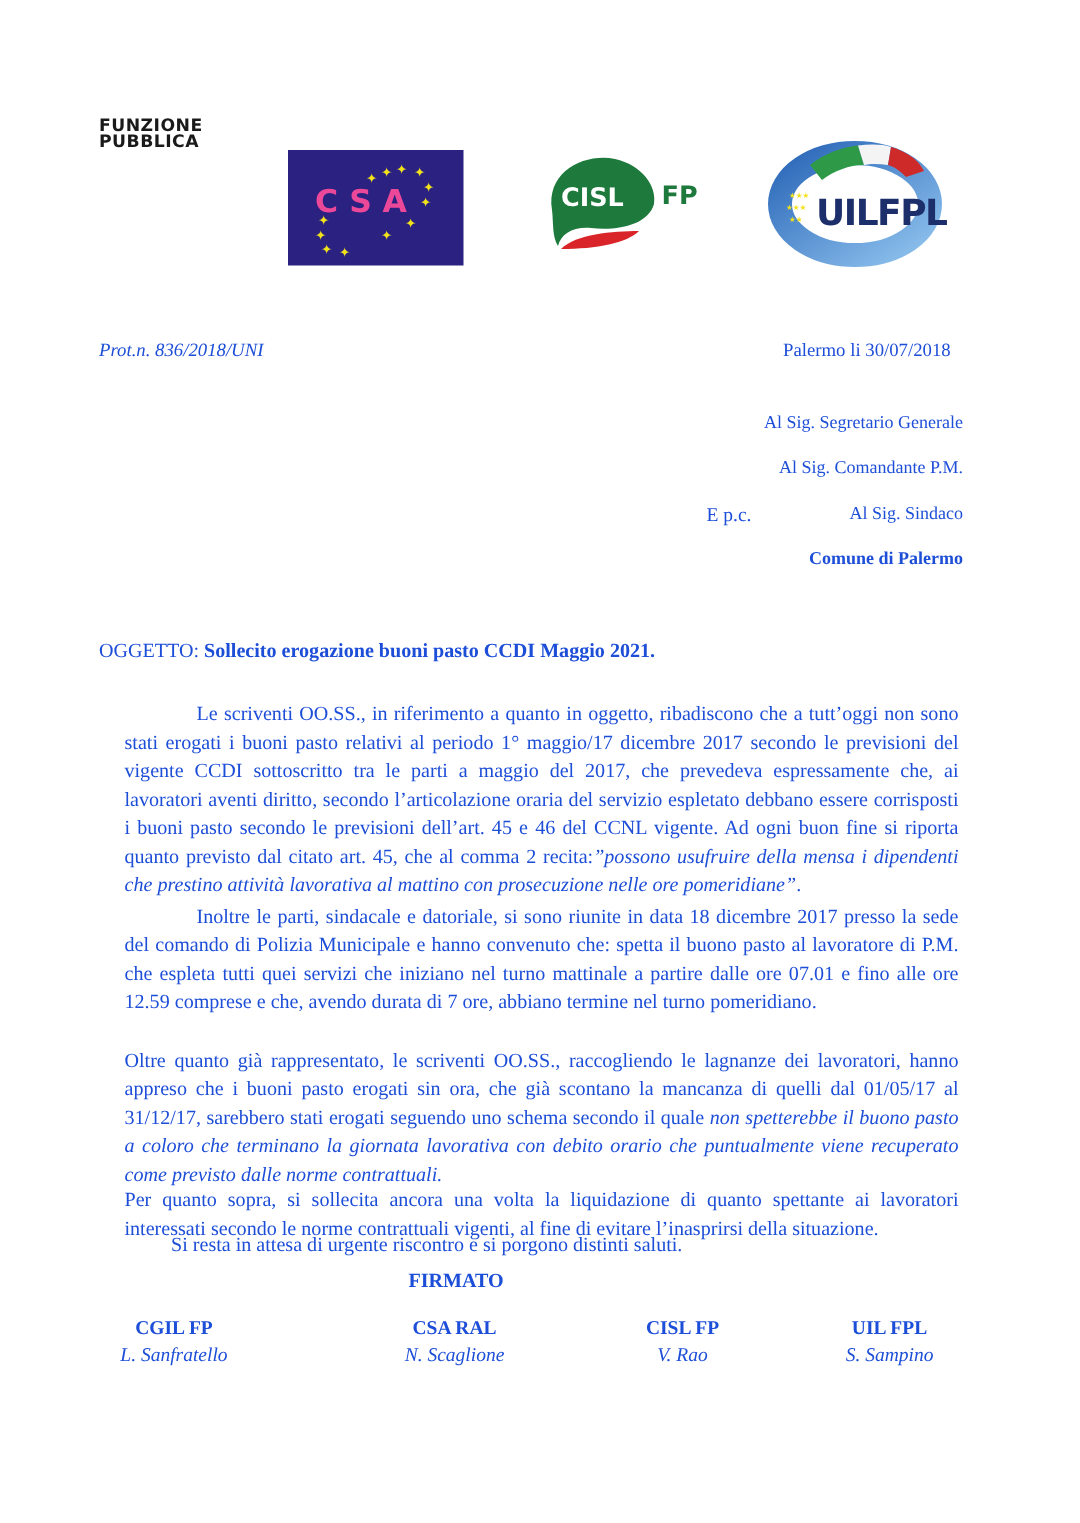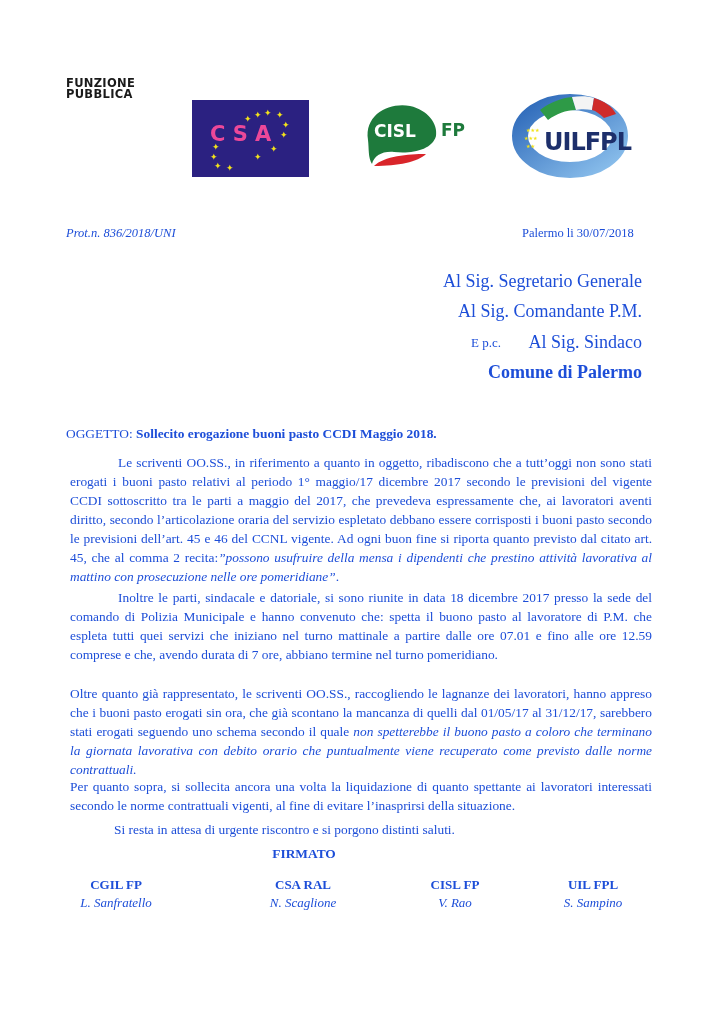--- a/index.html
+++ b/index.html
@@ -21,25 +21,25 @@
                 font-weight: bold; font-size: 21px; letter-spacing: 7px; }
     .csa svg { position: absolute; left: 0; top: 0; }
 
     .cisl { left: 360px; top: 100px; width: 120px; height: 70px; }
     .uil { left: 510px; top: 88px; width: 135px; height: 90px; }
 
     
     .doc { font-family: Liberation Serif, serif; font-size: 13.4px; line-height: 19px; color: #1d4ed8; }
     .prot { left: 66px; top: 224px; font-style: italic; font-size: 12.5px; }
     .date { left: 522px; top: 224px; font-size: 12.5px; }
-    .addr { right: 78px; text-align: left; font-size: 18px; }
+    .addr { right: 78px; text-align: left; font-size: 12px; }
     .epc { left: 471px; top: 333px; font-size: 13px; }
 
     .para { left: 66px; width: 590px; text-align: justify; }
-    .para p { margin: 4px; }
+    .para p { margin: 17px; }
     .indent { text-indent: 48px; }
     em { font-style: italic; }
     b { font-weight: bold; }
 
     .sig { top: 876px; text-align: center; font-size: 13px; line-height: 18px; }
     .sig .org { font-weight: bold; }
     .sig .name { font-style: italic; text-align: center; }
   </style>
 </head>
 <body>
@@ -102,21 +102,21 @@
 <div class="abs doc prot">Prot.n. 836/2018/UNI</div>
 <div class="abs doc date">Palermo li 30/07/2018</div>
 
 <div class="abs doc addr" style="top:272px;">Al Sig. Segretario Generale</div>
 <div class="abs doc addr" style="top:302px;">Al Sig. Comandante P.M.</div>
 <div class="abs doc epc">E p.c.</div>
 <div class="abs doc addr" style="top:333px;">Al Sig. Sindaco</div>
 <div class="abs doc addr" style="top:363px; font-weight:bold;">Comune di Palermo</div>
 
 <div class="abs doc" style="left:66px; top:424px;">
-  <span>OGGETTO: </span><b>Sollecito erogazione buoni pasto CCDI  Maggio 2018.</b>
+  <span>OGGETTO: </span><b>Sollecito erogazione buoni pasto CCDI  Maggio 2021.</b>
 </div>
 
 <div class="abs doc para" style="top:449px;">
   <p class="indent"><span>Le scriventi OO.SS., in riferimento a quanto in oggetto, ribadiscono che a tutt’oggi non sono stati erogati i buoni pasto relativi al periodo 1° maggio/17 dicembre 2017 secondo le previsioni del vigente  CCDI  sottoscritto tra le parti a maggio del 2017, che prevedeva espressamente che, ai lavoratori aventi diritto, secondo l’articolazione oraria del servizio espletato debbano essere corrisposti i buoni pasto secondo le previsioni dell’art. 45 e 46 del CCNL vigente. Ad ogni buon fine si riporta quanto previsto dal citato art. 45, che al comma 2 recita:</span><em>”possono usufruire della mensa i dipendenti che prestino attività lavorativa al mattino con prosecuzione nelle ore pomeridiane”</em><span>.</span></p>
 </div>
 
 <div class="abs doc para" style="top:584px;">
   <p class="indent">Inoltre  le parti, sindacale e datoriale, si sono riunite in data 18 dicembre 2017 presso la sede del comando di Polizia Municipale e hanno convenuto che: spetta il buono pasto al lavoratore di P.M. che espleta tutti quei servizi che iniziano nel turno mattinale a partire dalle ore 07.01 e fino alle ore 12.59 comprese e che, avendo durata di 7 ore, abbiano termine nel turno pomeridiano.</p>
 </div>
 

